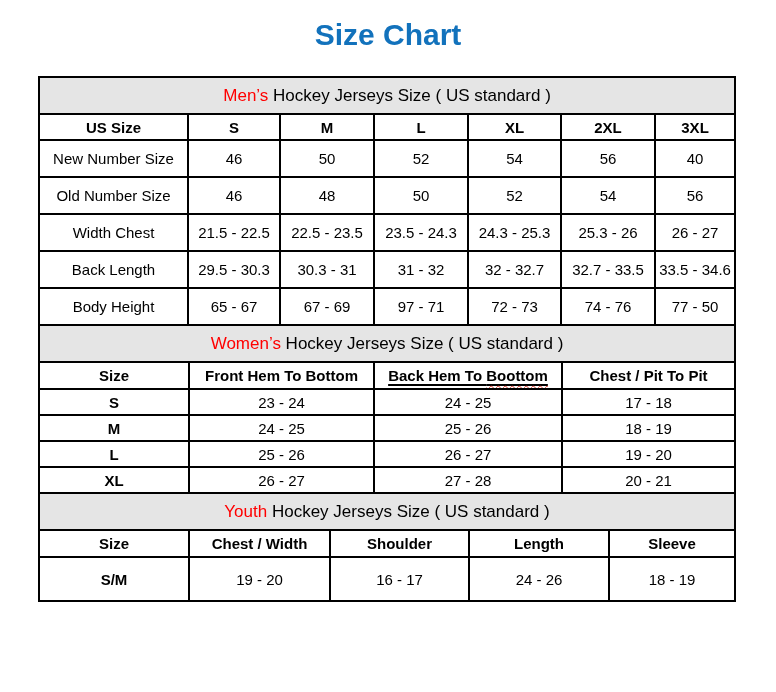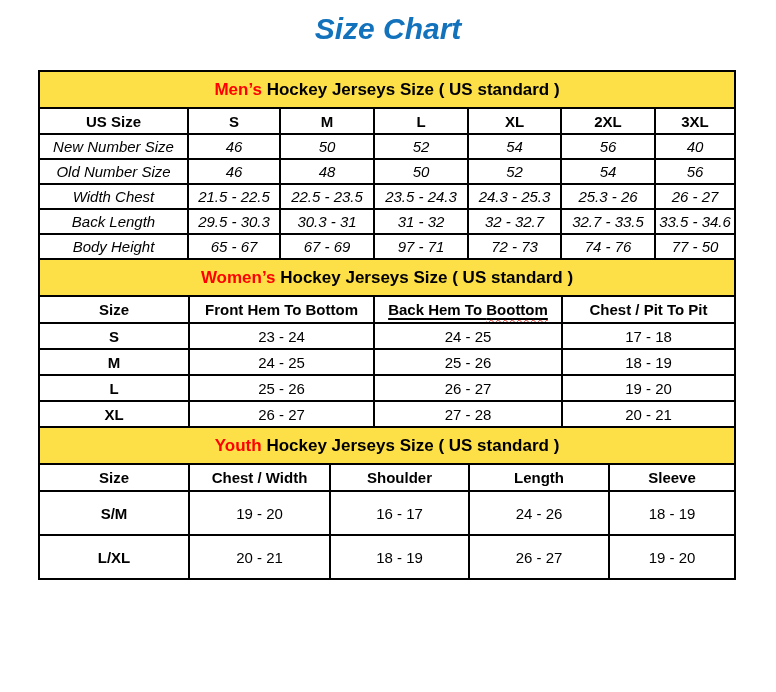--- a/index.html
+++ b/index.html
@@ -8,28 +8,27 @@
     background: #ffffff;
   }
   body {
     width: 776px;
     height: 692px;
     overflow: hidden;
     font-family: "Liberation Sans", "DejaVu Sans", sans-serif;
     color: #000000;
   }
   .page-title {
-    margin: 10px;
+    margin: 16px;
     height: 38px;
     text-align: center;
     font-size: 30px;
     line-height: 38px;
     font-weight: bold;
     color: #1272BC;
-    font-style: italic;
   }
   .chart-wrap {
     margin: 22px 0 0 38px;
     width: 696px;
   }
   table {
     border-collapse: collapse;
     table-layout: fixed;
     width: 696px;
   }
@@ -38,27 +37,27 @@
   }
   th, td {
     border: 2px solid #000000;
     text-align: center;
     vertical-align: middle;
     padding: 0;
     font-size: 15px;
     overflow: hidden;
   }
   td.band-cell {
-    background: #fde047;
+    background: #e5e5e5;
     height: 35px;
     font-size: 17px;
-    font-weight: bold;
+    font-weight: normal;
   }
   .hl { color: #FF0000; }
-  .t-men tr.datarow   { height: 25px; font-style: italic; }
+  .t-men tr.datarow   { height: 37px; }
   .t-men tr.headrow   { height: 26px; }
   .t-women tr.datarow { height: 26px; }
   .t-women tr.headrow { height: 27px; }
   .t-youth tr.datarow { height: 44px; }
   .t-youth tr.headrow { height: 27px; }
   th { font-weight: bold; }
   td.plain-label, td.val { font-weight: normal; }
   .underlined {
     text-decoration: underline;
     text-decoration-thickness: 1.5px;
@@ -211,23 +210,16 @@
       <th>Length</th>
       <th>Sleeve</th>
     </tr>
     <tr class="datarow">
       <th>S/M</th>
       <td class="val">19 - 20</td>
       <td class="val">16 - 17</td>
       <td class="val">24 - 26</td>
       <td class="val">18 - 19</td>
     </tr>
-    <tr class="datarow">
-      <th>L/XL</th>
-      <td class="val">20 - 21</td>
-      <td class="val">18 - 19</td>
-      <td class="val">26 - 27</td>
-      <td class="val">19 - 20</td>
-    </tr>
   </tbody>
     </table>
 
 </div>
 
 </body></html>

